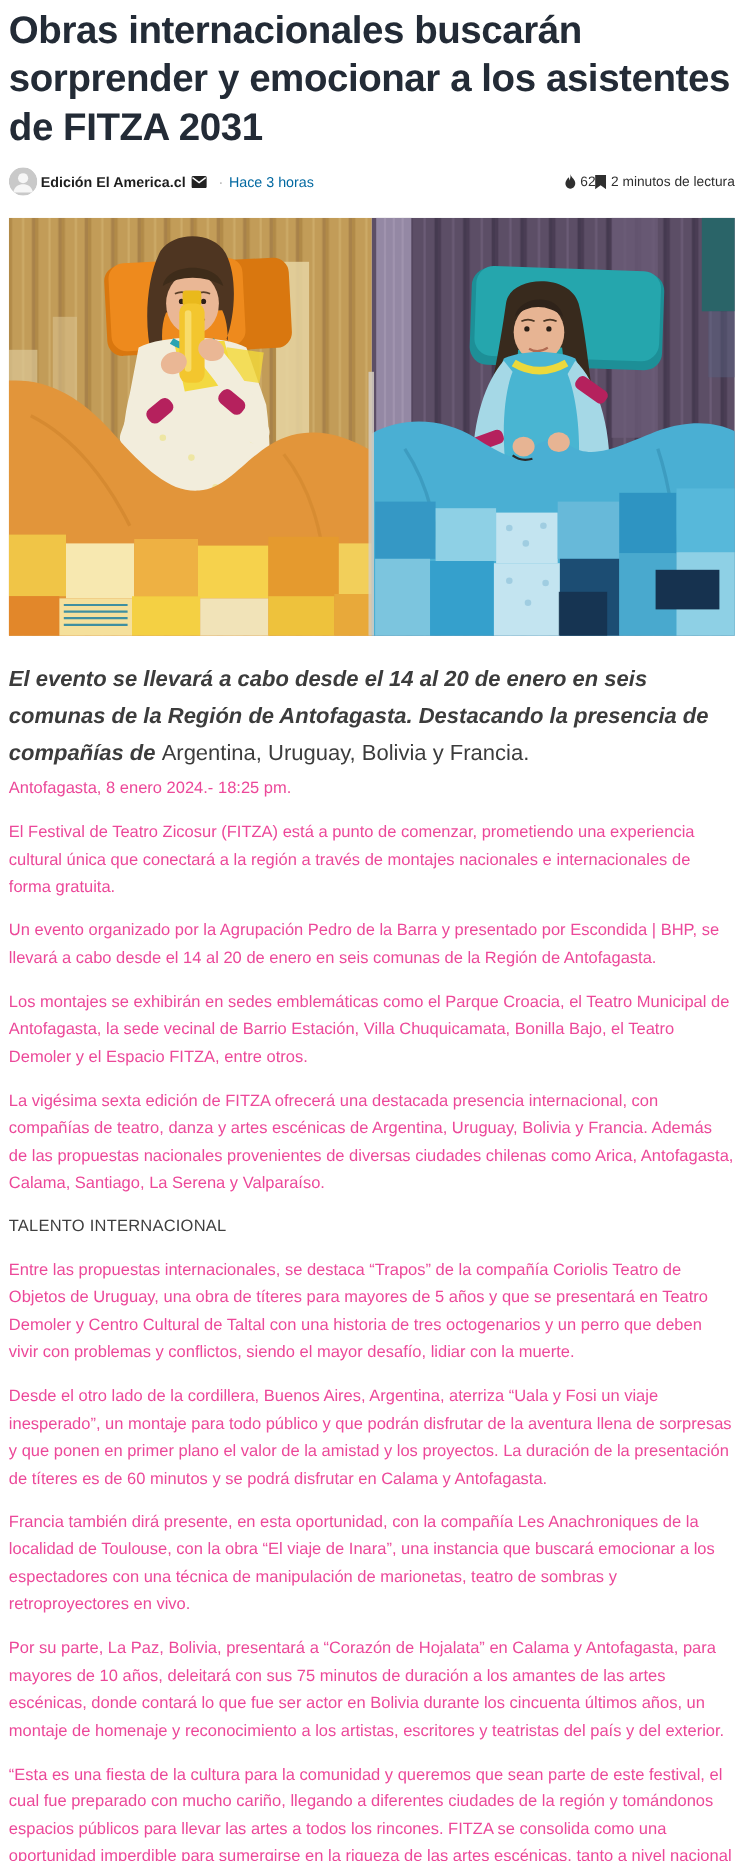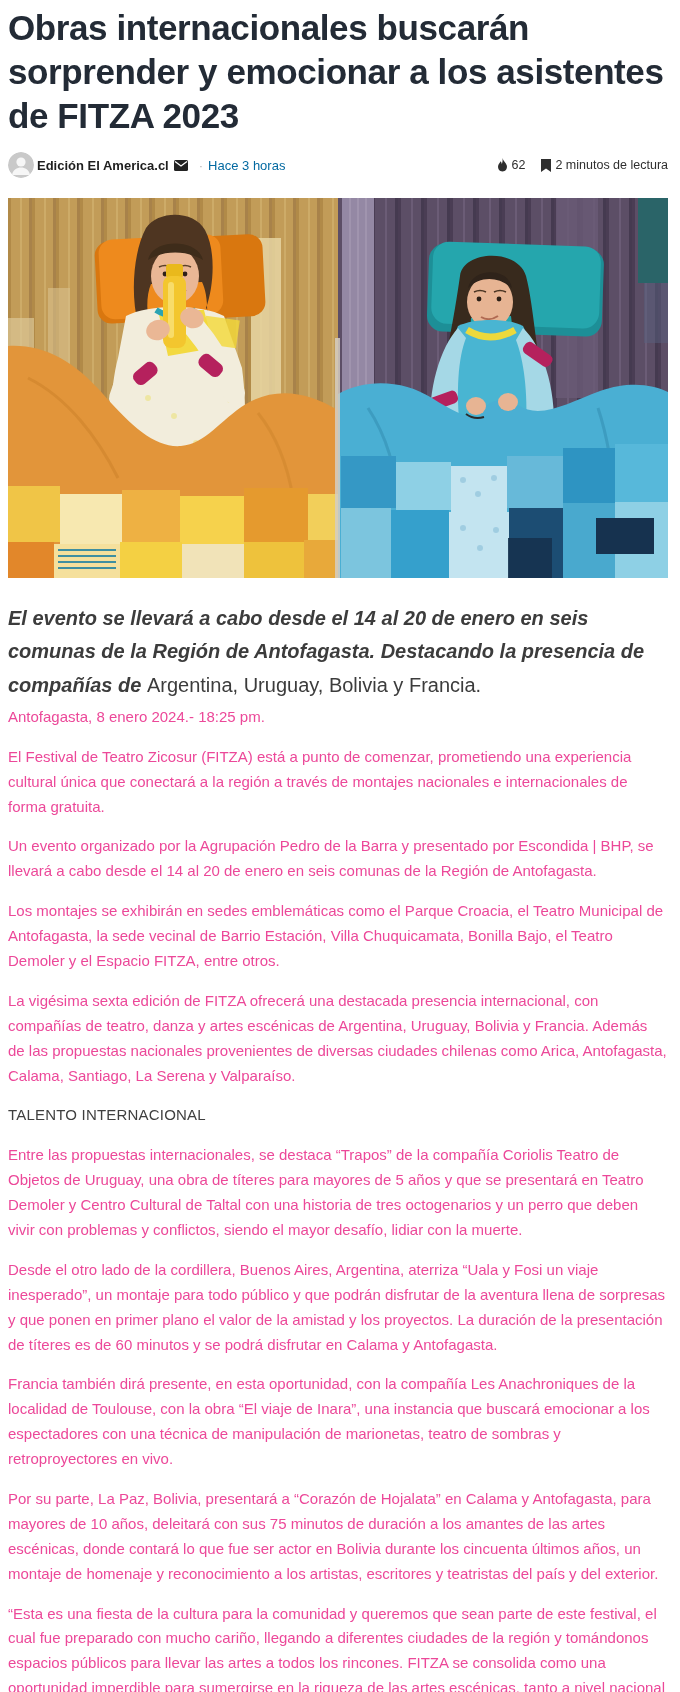--- a/index.html
+++ b/index.html
@@ -10,36 +10,36 @@
     font-size:35px;line-height:1.26;font-weight:700;
     color:#232b36;letter-spacing:-0.4px;
   }
   .byline{display:flex;align-items:center;justify-content:space-between;margin:0 0 20px 0;}
   .byline-left{display:flex;align-items:center;gap:3px;}
   .avatar{width:26px;height:26px;border-radius:50%;overflow:hidden;flex:0 0 auto;}
   .author{font-weight:700;font-size:13px;color:#1e1e1e;}
   .mail{display:inline-flex;margin-left:2px;}
   .dot{color:#b5b5b5;font-size:13px;margin:0 2px 0 8px;}
   .time{color:#0369a1;font-size:13px;}
-  .byline-right{display:flex;align-items:center;gap:16px;font-size:12.5px;color:#2f2f2f;text-align:right;}
+  .byline-right{display:flex;align-items:center;font-size:12.5px;color:#2f2f2f;text-align:right;}
   .meta-item{display:flex;align-items:center;gap:4px;}
   figure.hero{margin:0 0 24px 0;}
   figure.hero svg{display:block;}
   p.lead{font-size:20px;line-height:1.66;color:#3c3c3c;margin:0 0 3px 0;}
   p.lead .li{font-style:italic;font-weight:700;}
   p.lead .lr{font-style:normal;font-weight:400;}
   p.body{font-size:15px;line-height:1.66;color:#ec4899;margin:0 0 15px 0;}
   h2.section{font-size:15px;line-height:1.66;font-weight:400;color:#3f3f3f;margin:0 0 15px 0;letter-spacing:0.2px;}
 </style>
 </head>
 <body>
 
 <div class="article">
 
-  <h1 class="title">Obras internacionales buscarán sorprender y emocionar a los asistentes de FITZA 2023</h1>
+  <h1 class="title">Obras internacionales buscarán sorprender y emocionar a los asistentes de FITZA 2031</h1>
 
   <div class="byline">
     <div class="byline-left">
       <span class="avatar">
         <svg width="26" height="26" viewBox="0 0 26 26">
           <circle cx="13" cy="13" r="13" fill="#c9c9c9"></circle>
           <circle cx="13" cy="10" r="4.6" fill="#f6f6f6"></circle>
           <path d="M4,23 C5,17.5 9,15.5 13,15.5 C17,15.5 21,17.5 22,23 L4,23 Z" fill="#f6f6f6"></path>
         </svg>
       </span>

